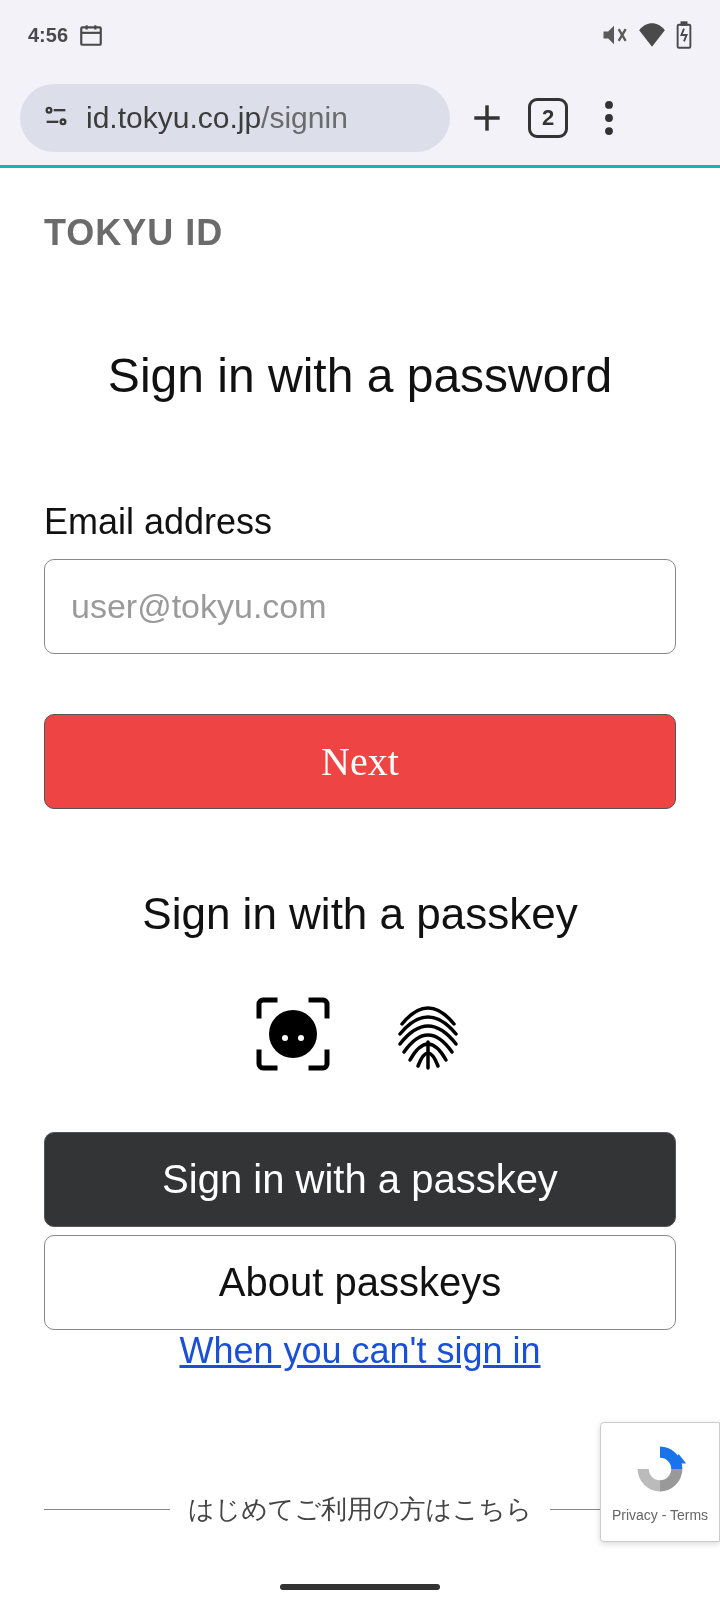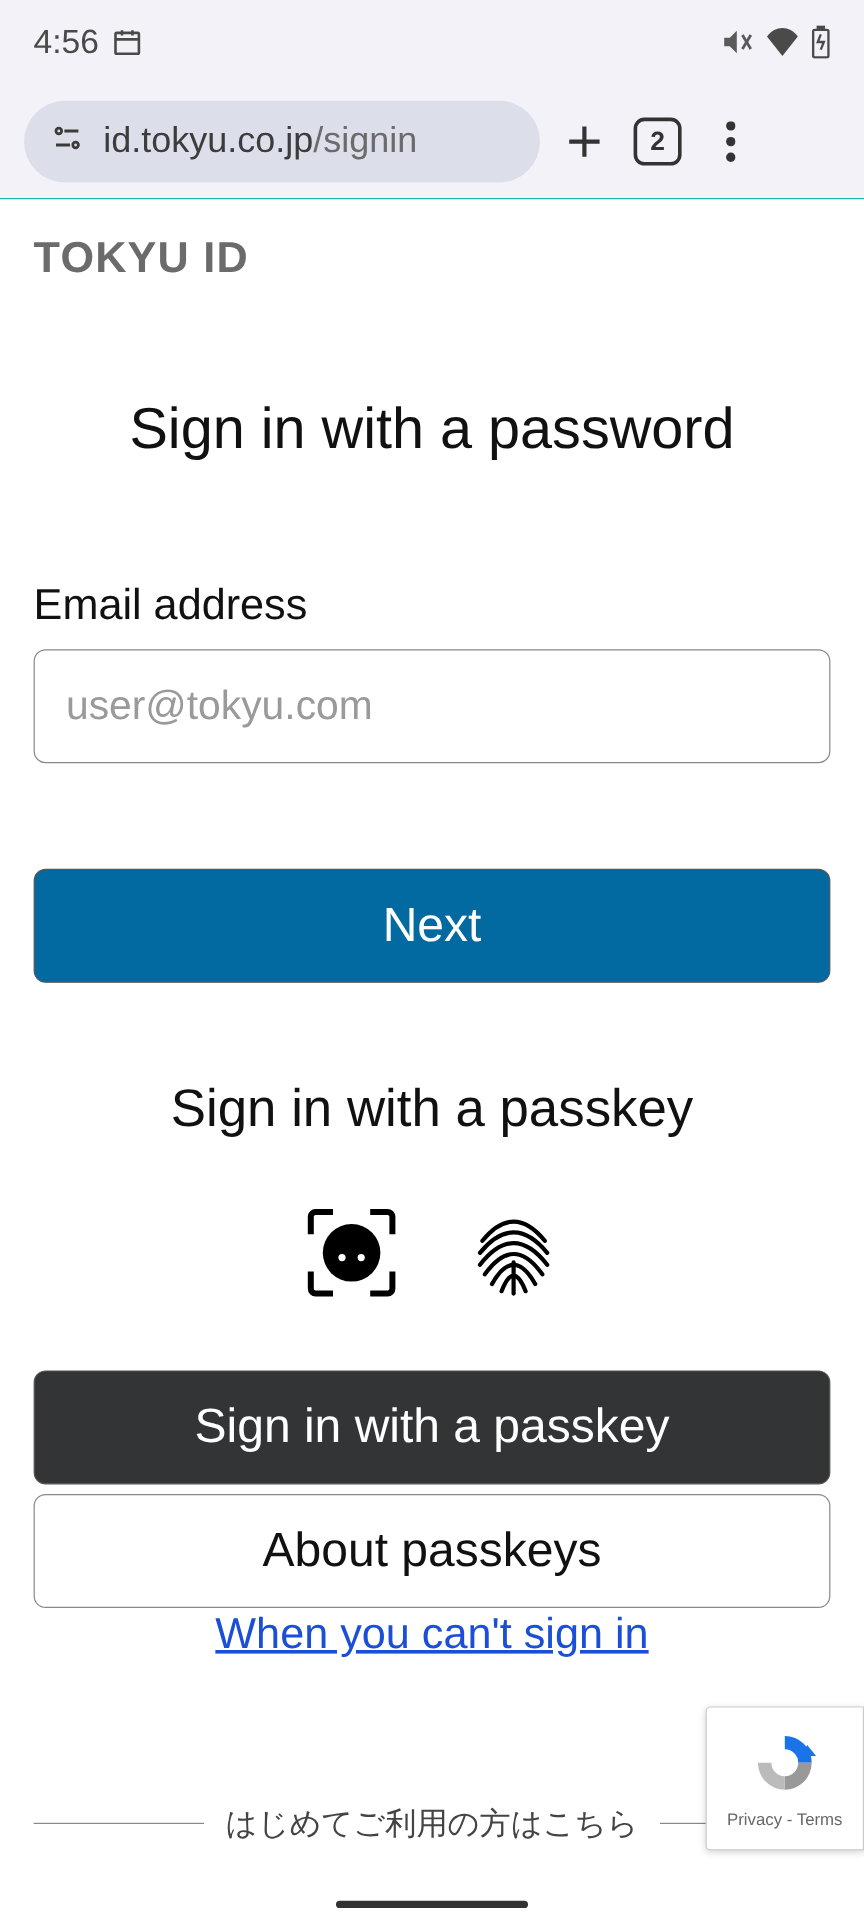--- a/index.html
+++ b/index.html
@@ -1,59 +1,59 @@
 <!DOCTYPE html>
 <html><head>
 <meta charset="utf-8">
 <style>
   * { box-sizing: border-box; margin: 0; padding: 0; }
   html, body { width: 720px; height: 1600px; font-family: -apple-system, Arial, sans-serif; background: #f2f2f8; overflow: hidden; }
   
   
   .status-bar { height: 70px; display: flex; align-items: center; justify-content: space-between; padding: 0 28px; color: #4a4a4a; }
   .status-left { display: flex; align-items: center; gap: 10px; }
-  .status-time { font-size: 28px; font-weight: 400; }
+  .status-time { font-size: 20px; font-weight: 700; }
   .status-right { display: flex; align-items: center; gap: 10px; }
   .status-icon svg { display: block; }
 
   
   .browser-bar { height: 95px; display: flex; align-items: center; padding: 0 20px; gap: 13px; }
   .url-pill { flex: 0 0 auto; width: 430px; height: 68px; background: #dcdeea; border-radius: 34px; display: flex; align-items: center; padding: 0 22px; gap: 16px; }
   .url-text { font-size: 30px; color: #3c3c3c; white-space: nowrap; overflow: hidden; }
   .url-text .path { color: #6b6b6b; }
   .browser-btn { width: 48px; height: 48px; display: flex; align-items: center; justify-content: center; }
   .tab-count { width: 40px; height: 40px; border: 3px solid #333; border-radius: 9px; display: flex; align-items: center; justify-content: center; font-size: 22px; font-weight: 600; color: #333; }
   
   
-  .content { background: #fff; height: calc(1600px - 165px); border-top: 1px solid #14b8a6; padding: 0; position: relative; }
+  .content { background: #fff; height: calc(1600px - 165px); border-top: 3px solid #14b8a6; padding: 16px; position: relative; }
   .brand { font-size: 36px; font-weight: 800; color: #6b6b6b; letter-spacing: 1px; padding: 28px 28px 0; }
   
   .main { padding: 0 28px; }
   .h1 { font-size: 48px; font-weight: 500; text-align: center; margin-top: 94px; color: #111; }
   .label { font-size: 36px; font-weight: 400; margin-top: 98px; color: #111; }
   .input { width: 100%; height: 95px; border: 1.5px solid #888; border-radius: 10px; margin-top: 16px; padding: 0 26px; font-size: 34px; color: #ef4444; background: #fff; }
   .input::placeholder { color: #9a9a9a; }
   
   .btn { width: 100%; height: 95px; border-radius: 10px; font-size: 40px; display: flex; align-items: center; justify-content: center; cursor: pointer; border: 1px solid #555; }
-  .btn-next { background: #0369a1; color: #fff; margin-top: 88px; }
+  .btn-next { background: #ef4444; color: #fff; margin-top: 60px; font-family: Liberation Serif, serif; }
   .btn-dark { background: #333436; color: #fff; margin-top: 58px; }
   .btn-outline { background: #fff; color: #111; border: 1.5px solid #888; margin-top: 8px; }
 
   .h2 { font-size: 44px; font-weight: 400; text-align: center; margin-top: 80px; color: #111; }
   .icon-row { display: flex; justify-content: center; gap: 55px; margin-top: 55px; }
   .passkey-icon { width: 80px; height: 80px; }
 
   .link { display: block; text-align: center; color: #1a4fd6; font-size: 36px; text-decoration: underline; }
 
   .divider-row { display: flex; align-items: center; gap: 18px; margin: 120px 28px 0; }
   .divider-line { flex: 1; height: 1px; background: #888; }
   .divider-text { font-size: 26px; color: #444; white-space: nowrap; }
 
   
-  .recaptcha { position: absolute; right: 0; bottom: 58px; width: 132px; height: 120px; background: #fff; border: 1px solid #ccc; border-radius: 4px 0 0 4px; box-shadow: 0 2px 6px rgba(0,0,0,0.15); display: flex; flex-direction: column; align-items: center; justify-content: center; gap: 6px; }
+  .recaptcha { position: absolute; right: 0; bottom: 58px; width: 120px; height: 120px; background: #fff; border: 1px solid #ccc; border-radius: 4px 0 0 4px; box-shadow: 0 2px 6px rgba(0,0,0,0.15); display: flex; flex-direction: column; align-items: center; justify-content: center; gap: 6px; }
   .recaptcha-text { font-size: 14px; color: #666; }
 
   
   .nav-handle { position: absolute; bottom: 10px; left: 50%; transform: translateX(-50%); width: 160px; height: 6px; background: #333; border-radius: 3px; }
 </style>
 </head>
 <body>
 
 <div class="status-bar">
   <div class="status-left">

